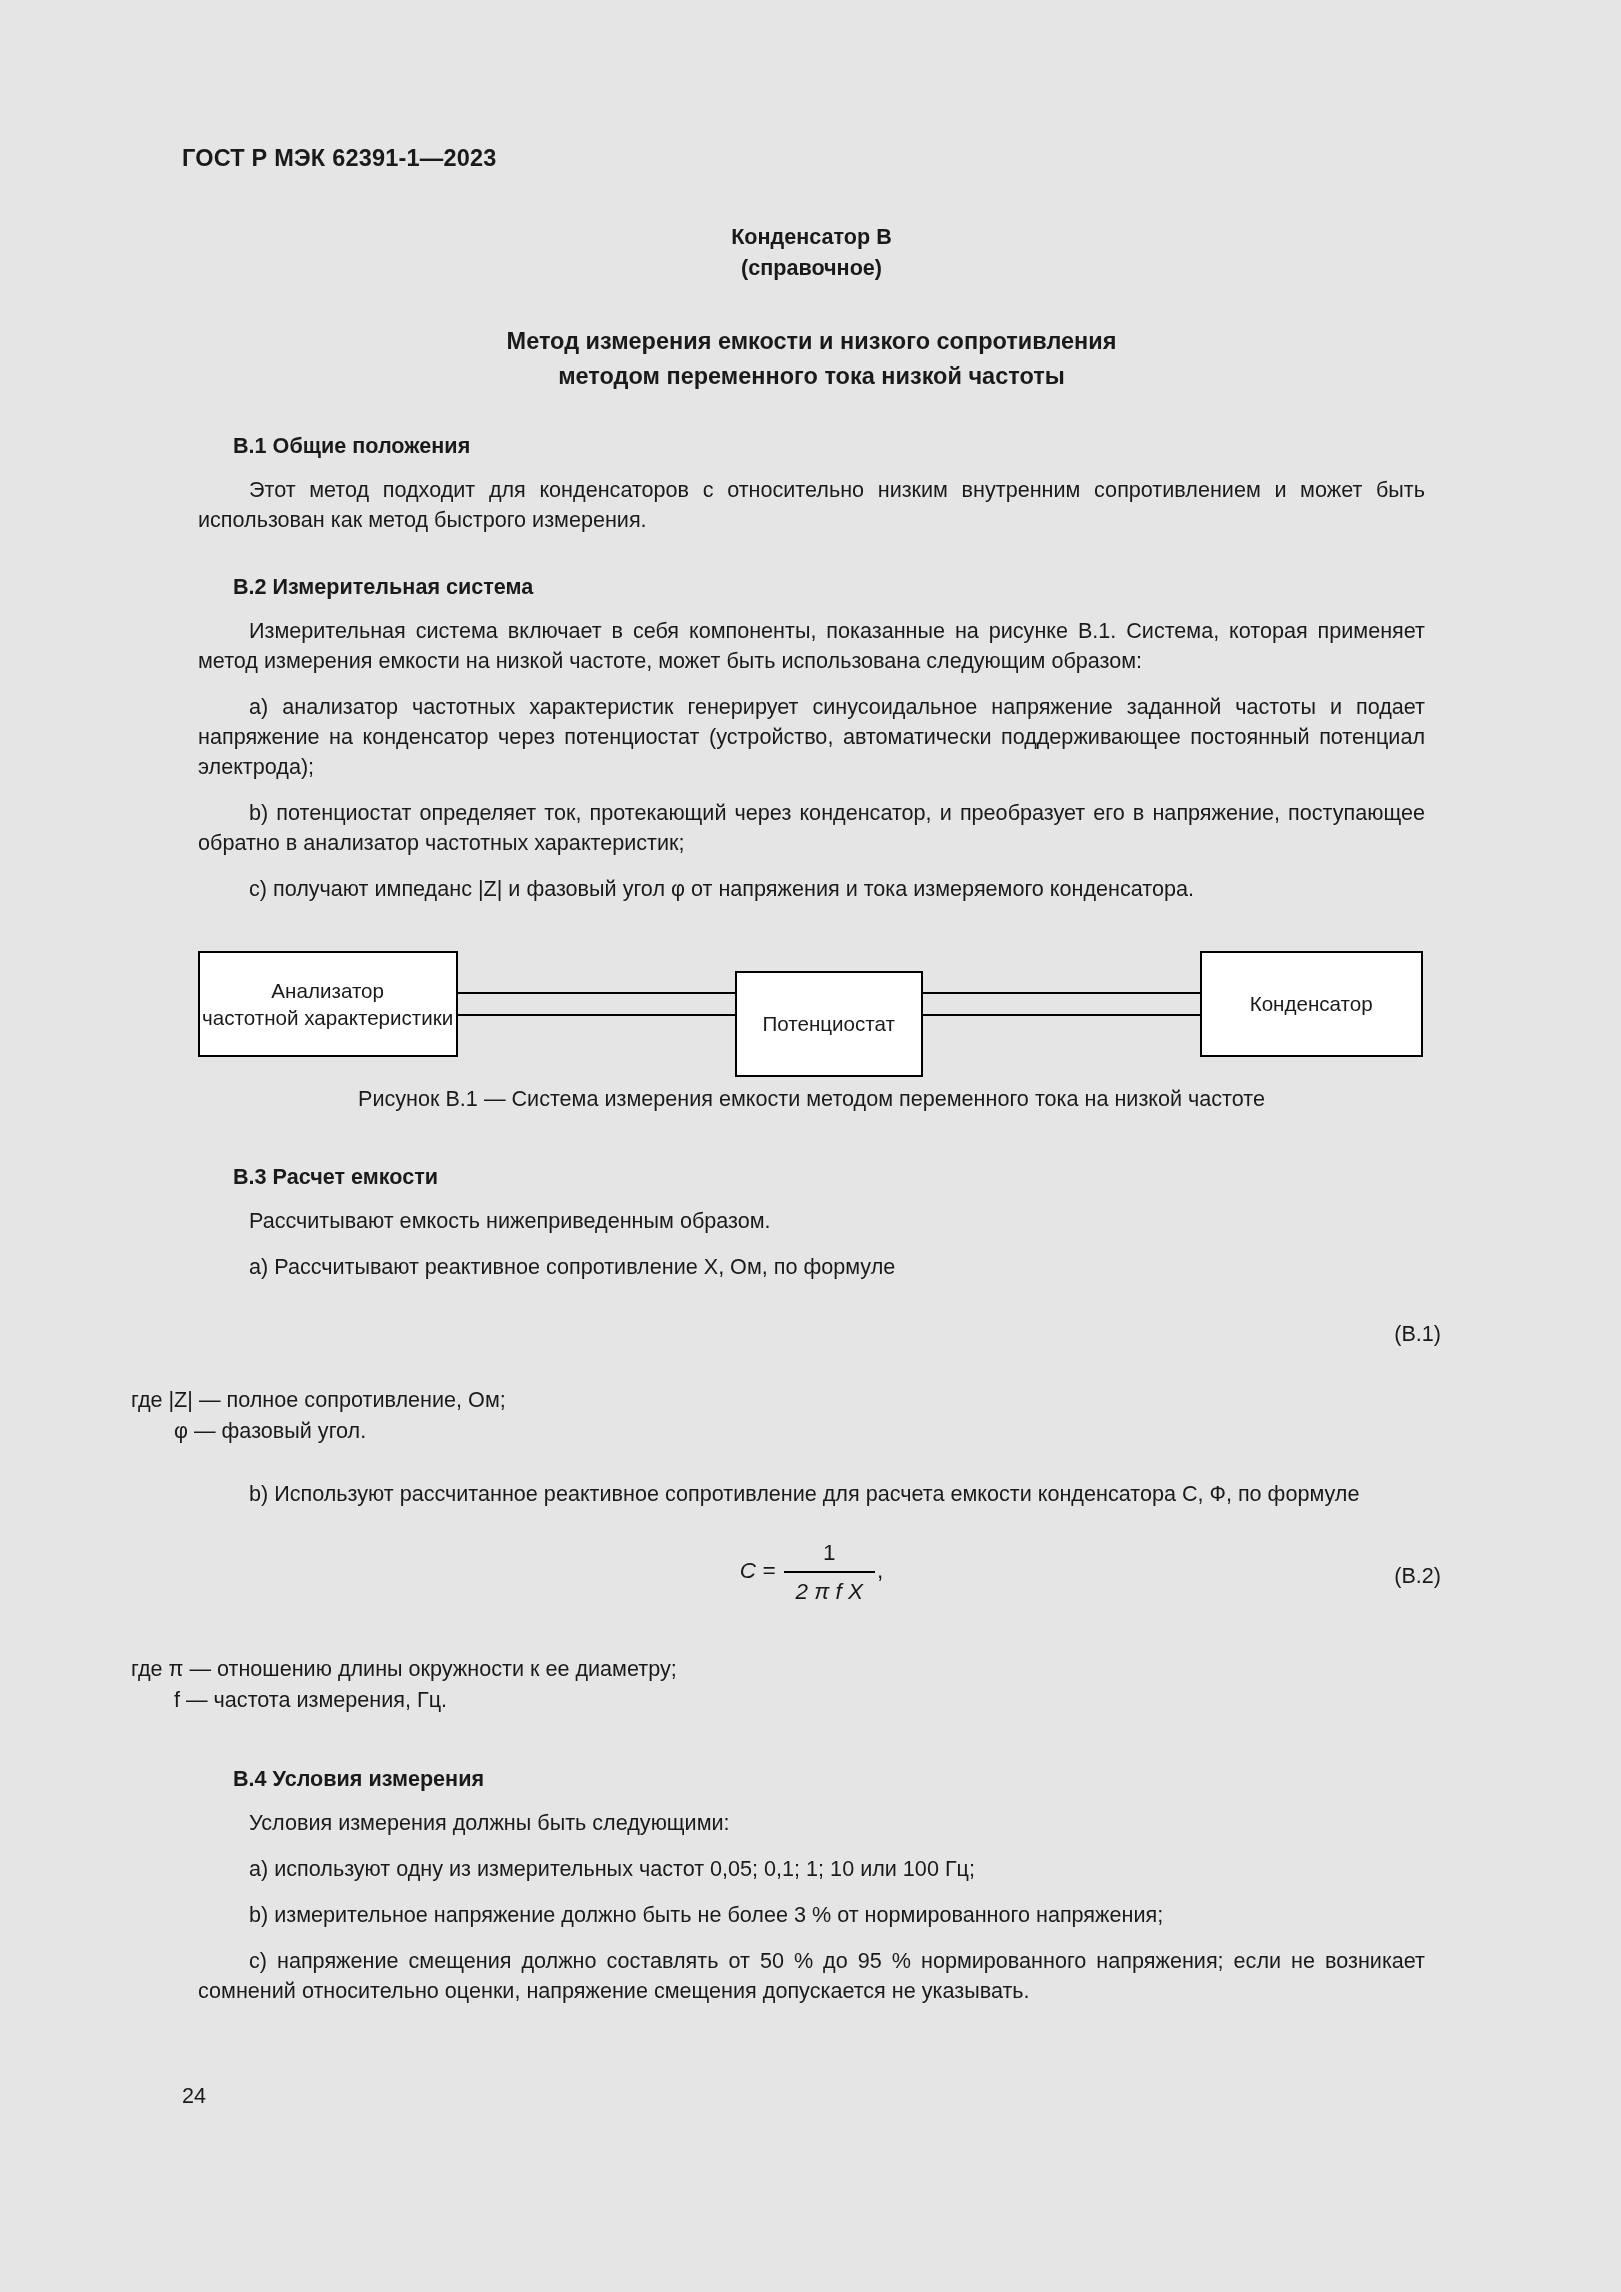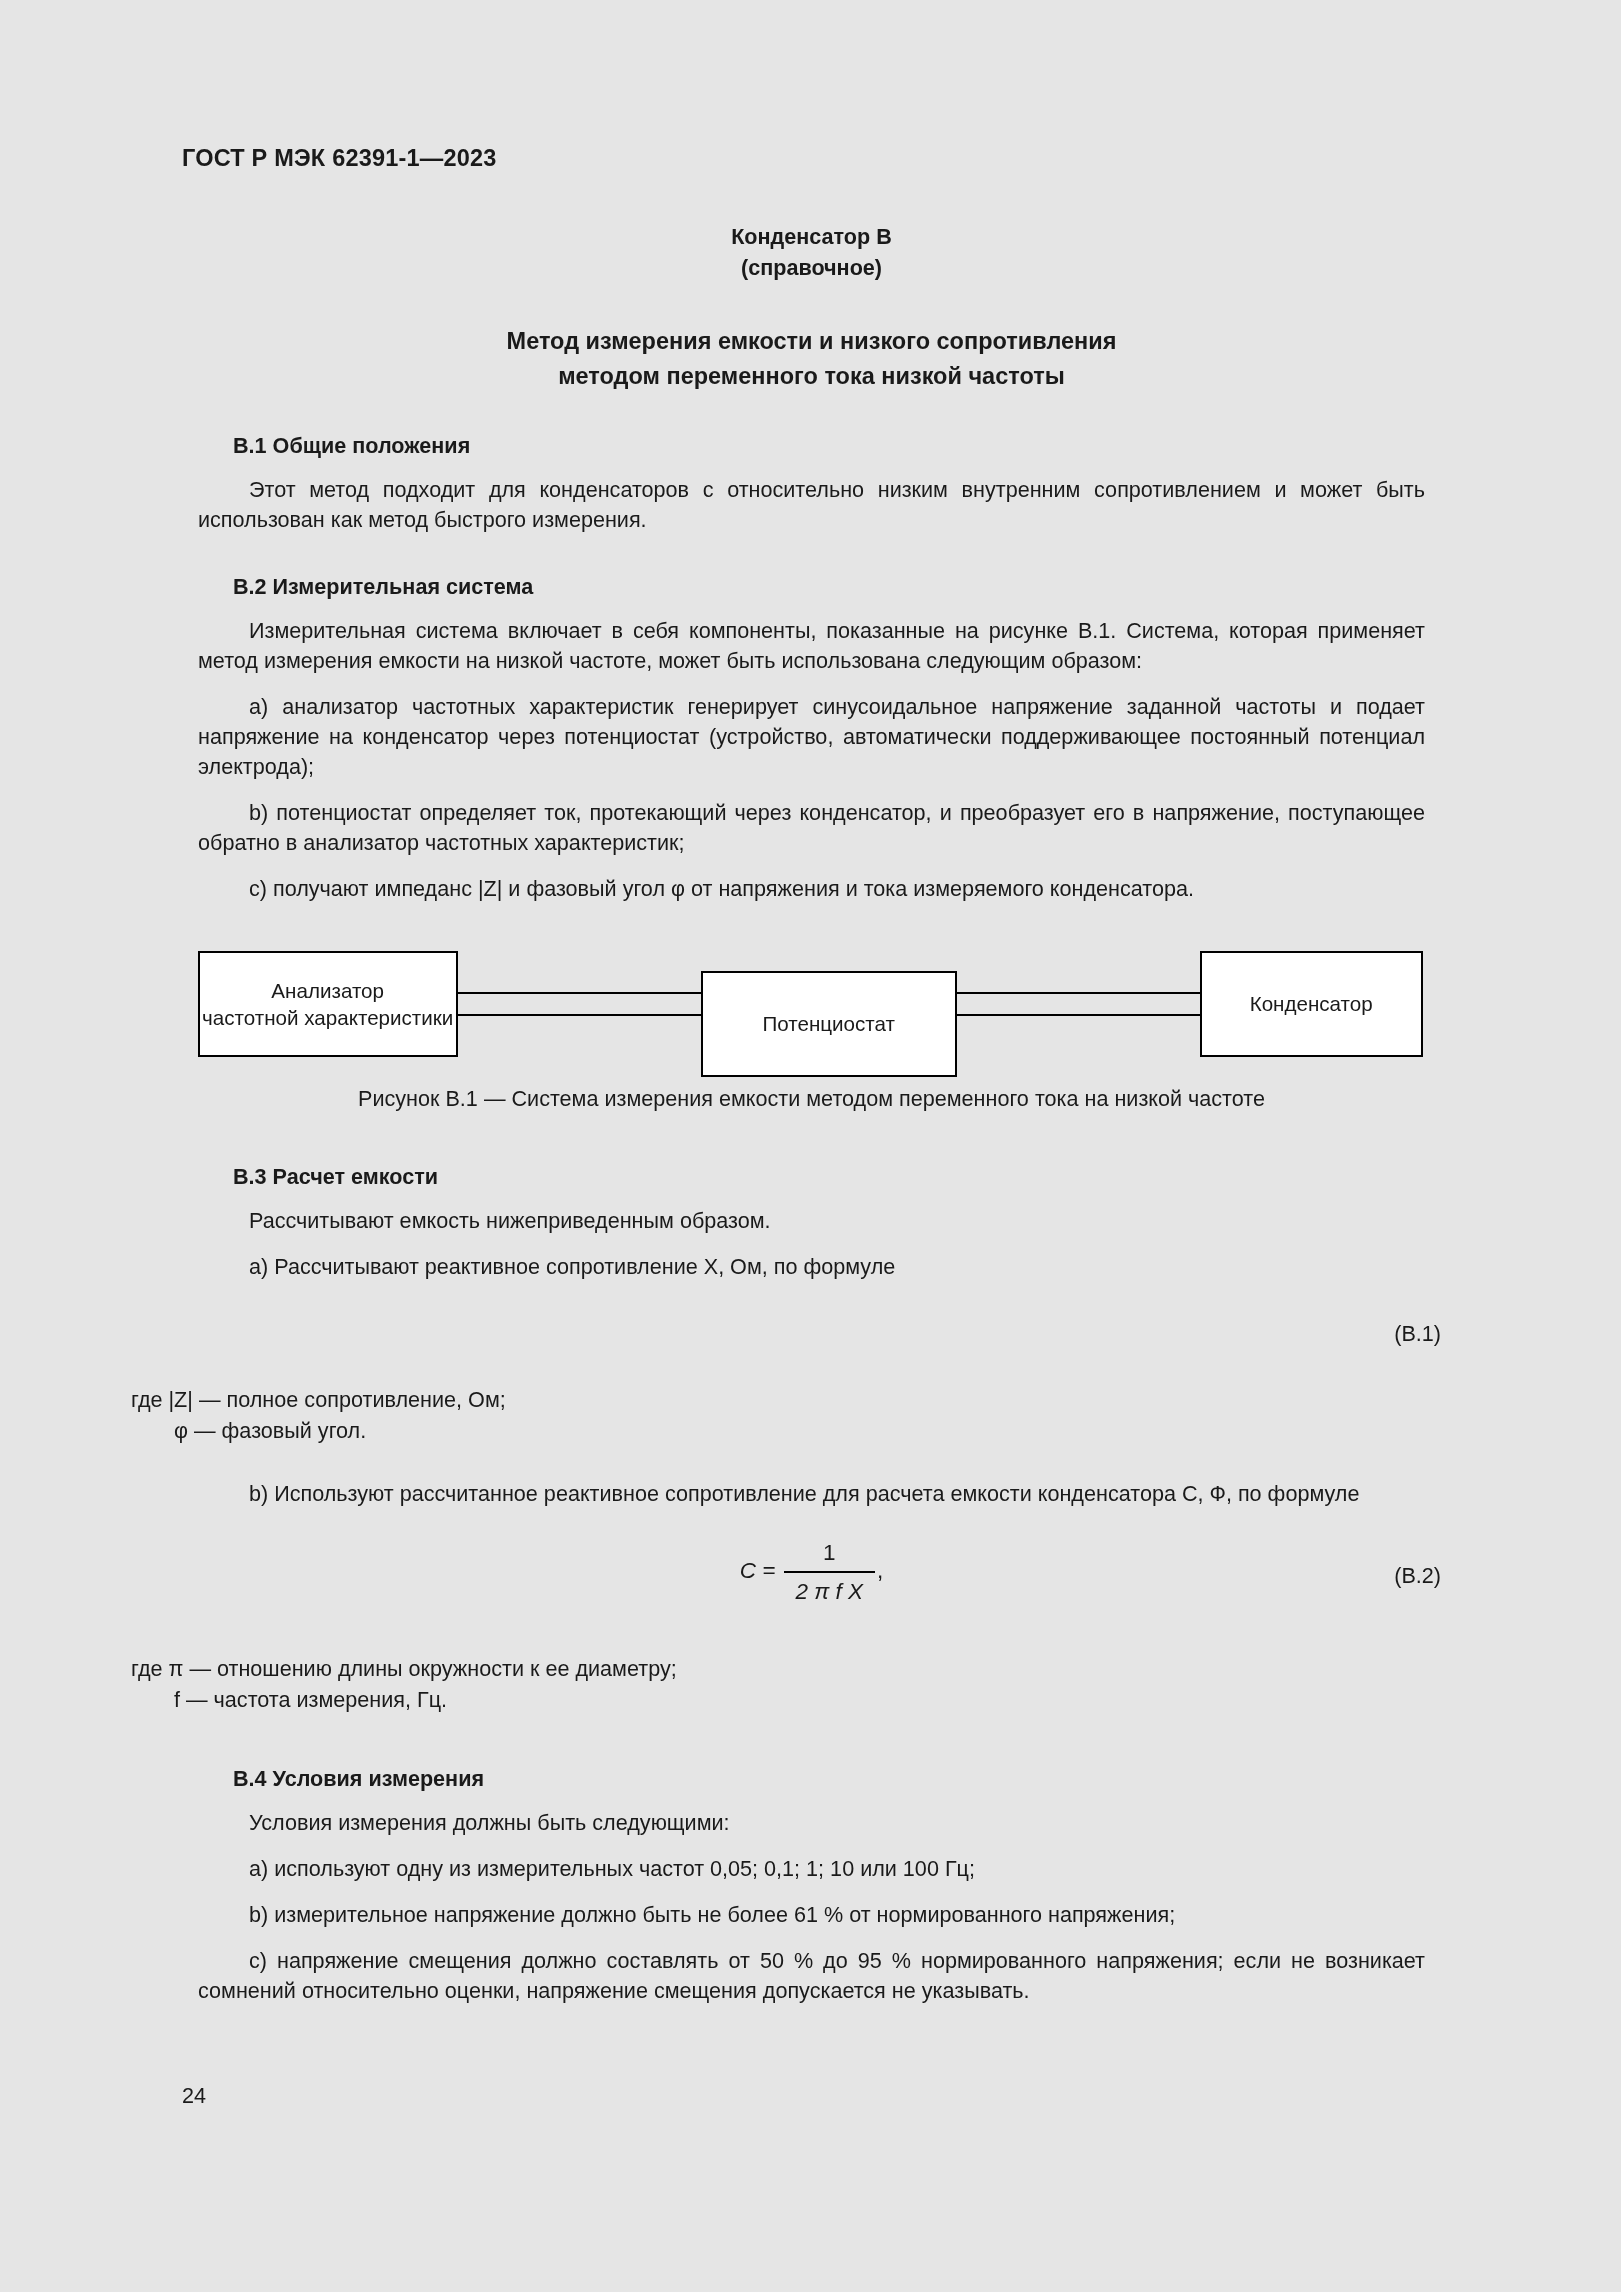--- a/index.html
+++ b/index.html
@@ -92,21 +92,21 @@
     align-items: center;
     justify-content: center;
     text-align: center;
     font-size: 20.6px;
     line-height: 27.4px;
     box-sizing: border-box;
     height: 106px;
     flex: 0 0 auto;
   }
   .box-a { width: 260px; }
-  .box-b { width: 256px; margin-top: 40px; }
+  .box-b { width: 188px; margin-top: 40px; }
   .box-c { width: 223px; }
 
   .fig-link {
     flex: 1 1 auto;
     height: 23.5px;
     border-top: 2.9px solid #000;
     border-bottom: 2.9px solid #000;
     box-sizing: border-box;
   }
 
@@ -253,21 +253,21 @@
     </div>
 
     <div class="where" style="margin-top:33px;">
       <div class="wline">где π  —  отношению длины окружности к ее диаметру;</div>
       <div class="wline second">f  —  частота измерения, Гц.</div>
     </div>
 
     <div class="sec-head" style="margin-top:51px;">B.4 Условия измерения</div>
     <p class="body indent">Условия измерения должны быть следующими:</p>
     <p class="body list">a)  используют одну из измерительных частот 0,05; 0,1; 1; 10 или 100 Гц;</p>
-    <p class="body list">b)  измерительное напряжение должно быть не более 61 % от нормированного напряжения;</p>
+    <p class="body list">b)  измерительное напряжение должно быть не более 3 % от нормированного напряжения;</p>
     <p class="body list">c)  напряжение смещения должно составлять от 50 % до 95 % нормированного напряжения; если не возникает сомнений относительно оценки, напряжение смещения допускается не указывать.</p>
 
   </div>
 
   <div class="page-number">24</div>
 
 </div>
 
 
 </body></html>

